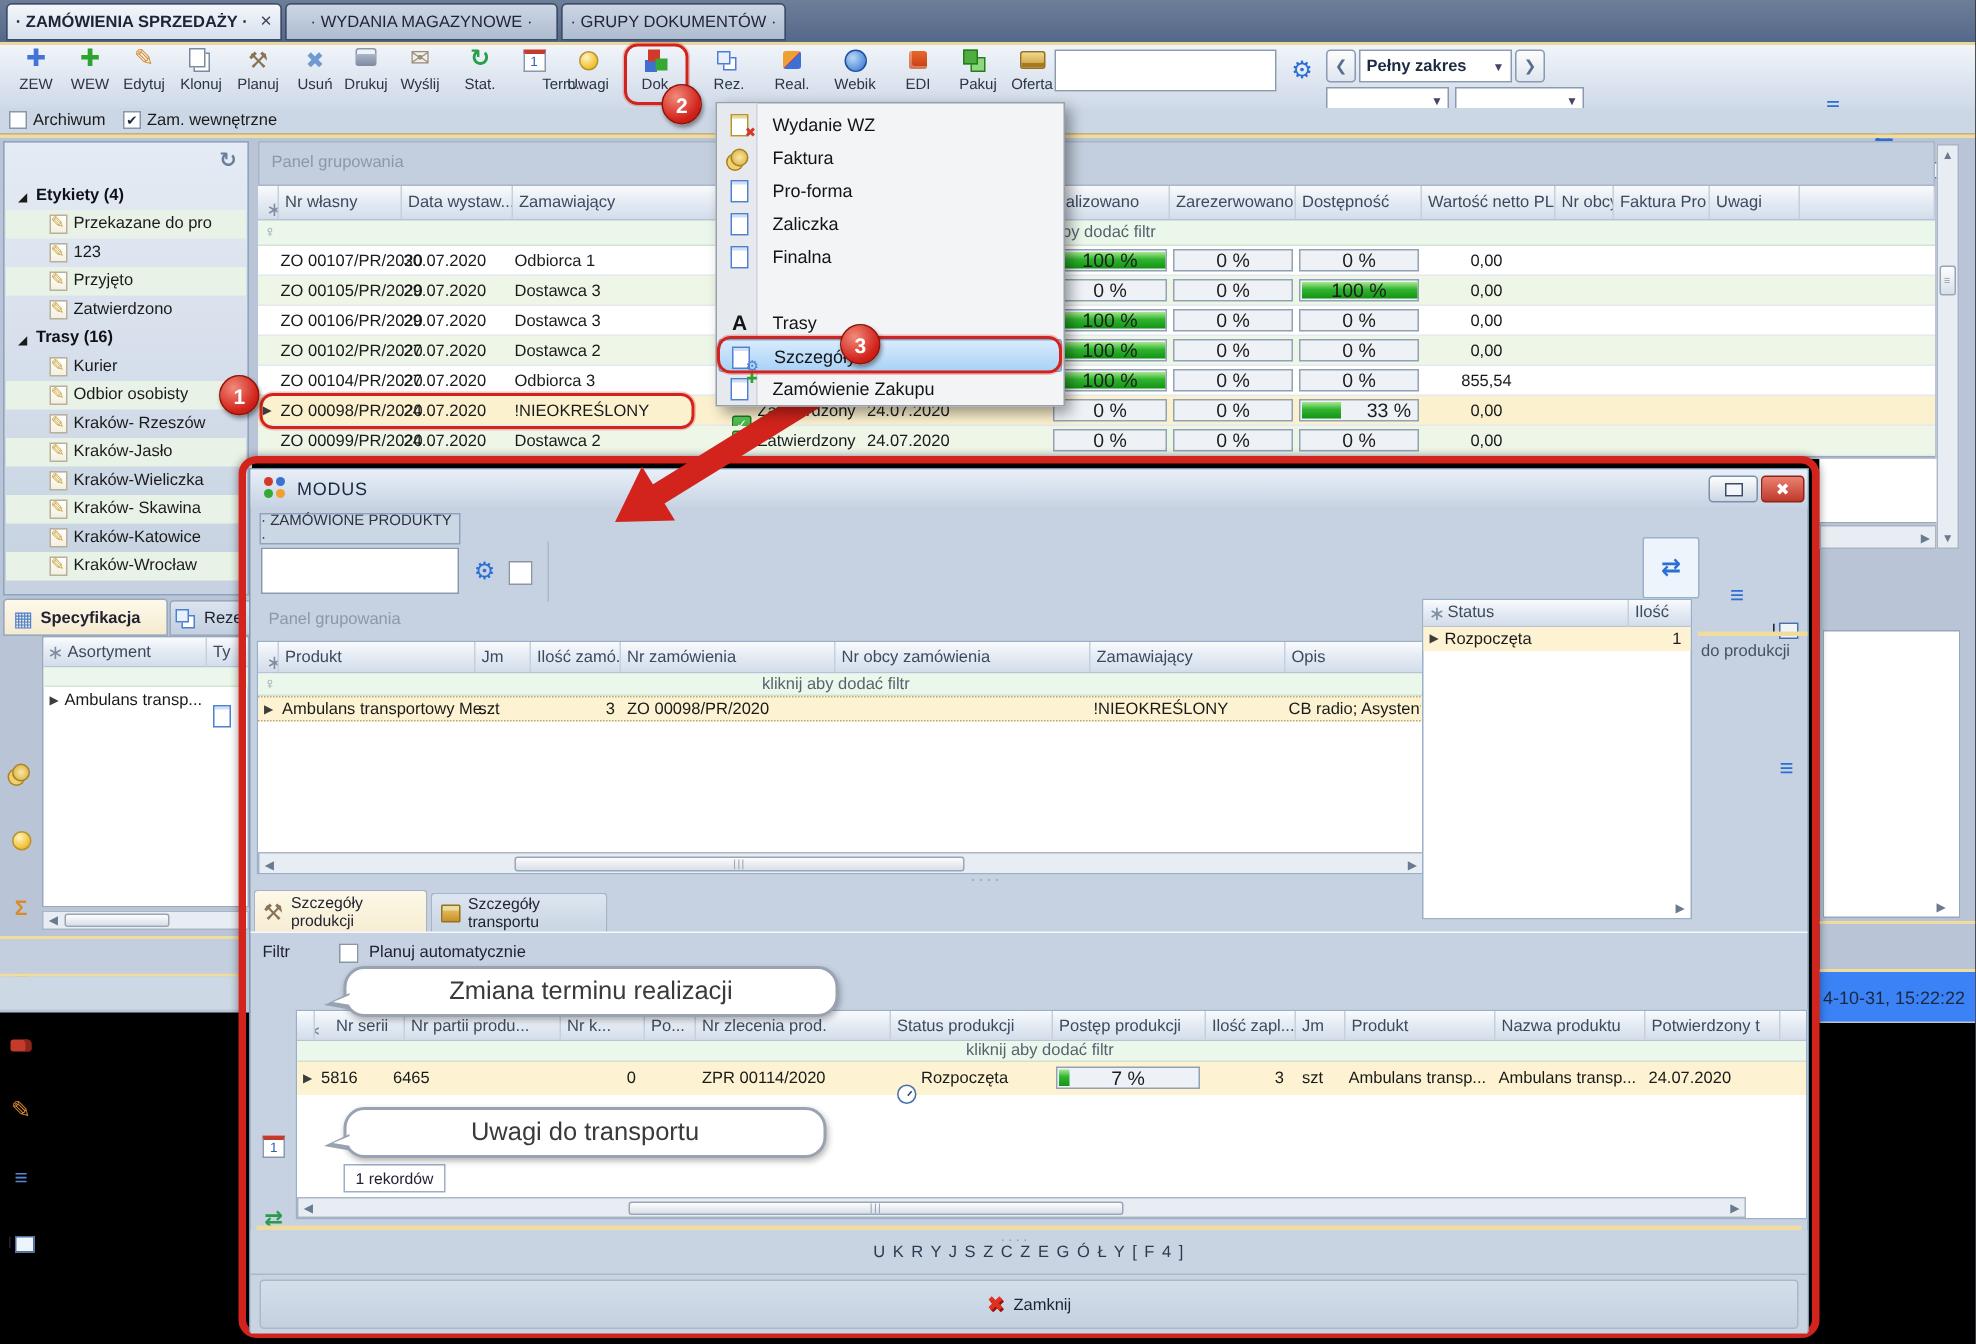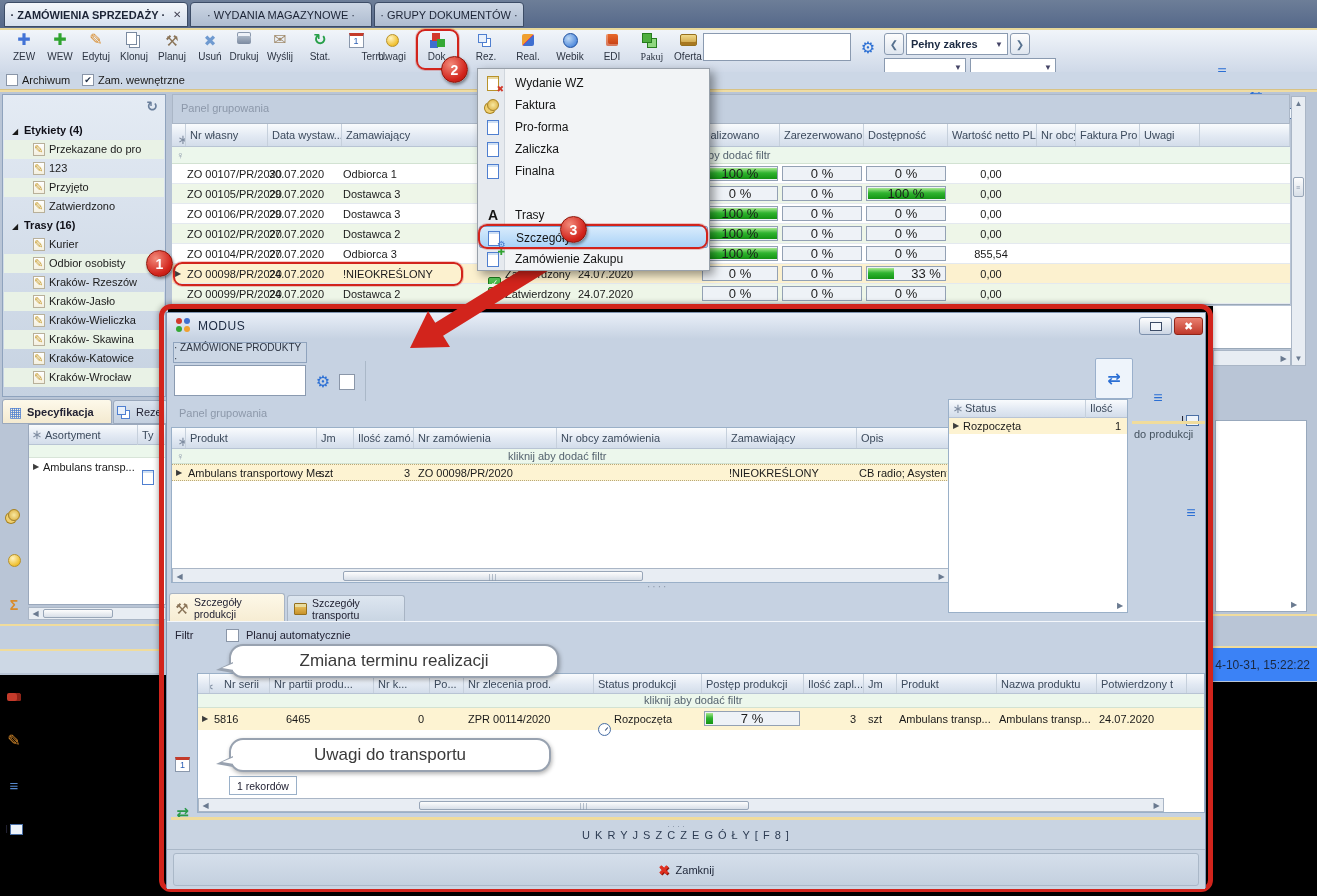--- a/index.html
+++ b/index.html
@@ -161,21 +161,21 @@
       <div class="abs lb" style="position: relative;">Real.</div>
     </div>
     <div class="abs tbtn" style="left: 552px; top: 31px; width: 36px; height: 38px;">
       <div class="abs ic ic-globe" style="position: relative;"></div>
       <div class="abs lb" style="position: relative;">Webik</div>
     </div>
     <div class="abs tbtn" style="left: 594px; top: 31px; width: 36px; height: 38px;">
       <div class="abs ic ic-rss" style="position: relative;"></div>
       <div class="abs lb" style="position: relative;">EDI</div>
     </div>
-    <div class="abs tbtn" style="left: 634px; top: 31px; width: 36px; height: 38px; font-family: Liberation Serif, serif;">
+    <div class="abs tbtn" style="left: 634px; top: 31px; width: 36px; height: 38px;">
       <div class="abs ic ic-packages-green" style="position: relative;"></div>
       <div class="abs lb" style="position: relative;">Pakuj</div>
     </div>
     <div class="abs tbtn" style="left: 670px; top: 31px; width: 36px; height: 38px;">
       <div class="abs ic ic-cash" style="position: relative;"></div>
       <div class="abs lb" style="position: relative;">Oferta</div>
     </div>
     <input class="abs" value="" style="left: 703px; top: 33px; width: 148px; height: 28px; border: 1px solid rgb(138, 154, 176); background: rgb(255, 255, 255); padding: 0px 4px;">
     <div class="abs ic ic-gear" style="left: 858px; top: 38px; width: 20px; height: 20px;"></div>
     <div class="abs" style="left: 884px; top: 33px; width: 20px; height: 22px; border: 1px solid rgb(138, 154, 176); border-radius: 3px; background: linear-gradient(rgb(253, 253, 253), rgb(223, 230, 239)); display: flex; align-items: center; justify-content: center; color: rgb(85, 112, 142); font-size: 10px;">❮</div>
@@ -628,21 +628,21 @@
             <div class="abs hcell" style="left: 899px; width: 90px;">
               <span>Potwierdzony t</span>
             </div>
           </div>
           <div class="abs" style="left: 0px; top: 20px; width: 1006px; height: 14px; background: rgb(236, 247, 236); border-bottom: 1px solid rgb(210, 226, 210);">
             <div class="abs" style="left: 446px; top: 0px; color: rgb(85, 99, 111);">kliknij aby dodać filtr</div>
           </div>
           <div class="abs" style="left: 0px; top: 34px; width: 1006px; height: 22px; background: rgb(253, 243, 210);">
             <div class="abs ic ic-arrow" style="left: 2px; top: 6px; width: 10px; height: 10px;"></div>
             <div class="abs" style="left: 16px; top: 5px;">5816</div>
-            <div class="abs" style="left: 88px; top: 5px; text-align: right;">6465</div>
+            <div class="abs" style="left: 64px; top: 5px; text-align: right;">6465</div>
             <div class="abs" style="left: 176px; top: 5px; width: 50px; text-align: right;">0</div>
             <div class="abs" style="left: 270px; top: 5px;">ZPR 00114/2020</div>
             <div class="abs ic ic-clock" style="left: 400px; top: 5px; width: 13px; height: 13px;"></div>
             <div class="abs" style="left: 416px; top: 5px;">Rozpoczęta</div>
             <div class="abs pct" style="left: 506px; top: 3px; width: 96px; height: 15px;">
               <div class="abs fill" style="width: 7%;"></div>
               <span>7 %</span>
             </div>
             <div class="abs" style="left: 606px; top: 5px; width: 52px; text-align: right;">3</div>
             <div class="abs" style="left: 670px; top: 5px;">szt</div>
@@ -662,21 +662,21 @@
         </div>
         <div class="abs bubble" style="left: 62px; top: 425px; width: 322px; height: 34px; z-index: 5;">
           <div class="abs" style="position: relative;">Uwagi do transportu</div>
         </div>
         <div class="abs" style="left: 62px; top: 463px; width: 68px; height: 19px; background: rgb(255, 255, 255); border: 1px solid rgb(154, 176, 200); display: flex; align-items: center; justify-content: center;">
           <div class="abs" style="position: relative; font-size: 10.5px; color: rgb(34, 34, 51);">1 rekordów</div>
         </div>
         <div class="abs" style="left: 4px; top: 504px; width: 1030px; height: 3px; background: rgb(240, 220, 156);"></div>
         <div class="abs" style="left: 0px; top: 507px; width: 1038px; height: 30px; background: rgb(201, 212, 226); border-bottom: 1px solid rgb(170, 184, 200); display: flex; align-items: center; justify-content: center;">
           <div class="abs" style="left: 500px; top: 1px; color: rgb(138, 150, 168); font-size: 9px; letter-spacing: 2px;">····</div>
-          <div class="abs" style="position: relative; font-size: 11px; color: rgb(44, 59, 82); letter-spacing: 1px;">U K R Y J   S Z C Z E G Ó Ł Y   [ F 8 ]</div>
+          <div class="abs" style="position: relative; font-size: 11px; color: rgb(44, 59, 82); letter-spacing: 1px;">U K R Y J   S Z C Z E G Ó Ł Y   [ F 4 ]</div>
         </div>
         <div class="abs" style="left: 0px; top: 537px; width: 1038px; height: 39px; background: rgb(201, 212, 226);">
           <div class="abs" style="left: 6px; top: 3px; width: 1026px; height: 33px; border: 1px solid rgb(170, 184, 200); border-radius: 3px; background: linear-gradient(rgb(213, 223, 235), rgb(196, 208, 223)); display: flex; align-items: center; justify-content: center; gap: 6px;">
             <span style="color: rgb(224, 48, 32); font-size: 14px; font-weight: bold; text-shadow: rgb(142, 20, 8) 1px 1px 0px;">✖</span>
             <div class="abs" style="position: relative; color: rgb(28, 36, 54);">Zamknij</div>
           </div>
         </div>
       </div>
     </div>
     <svg width="1317" height="896" style="position: absolute; left: 0px; top: 0px; z-index: 40; pointer-events: none;">

